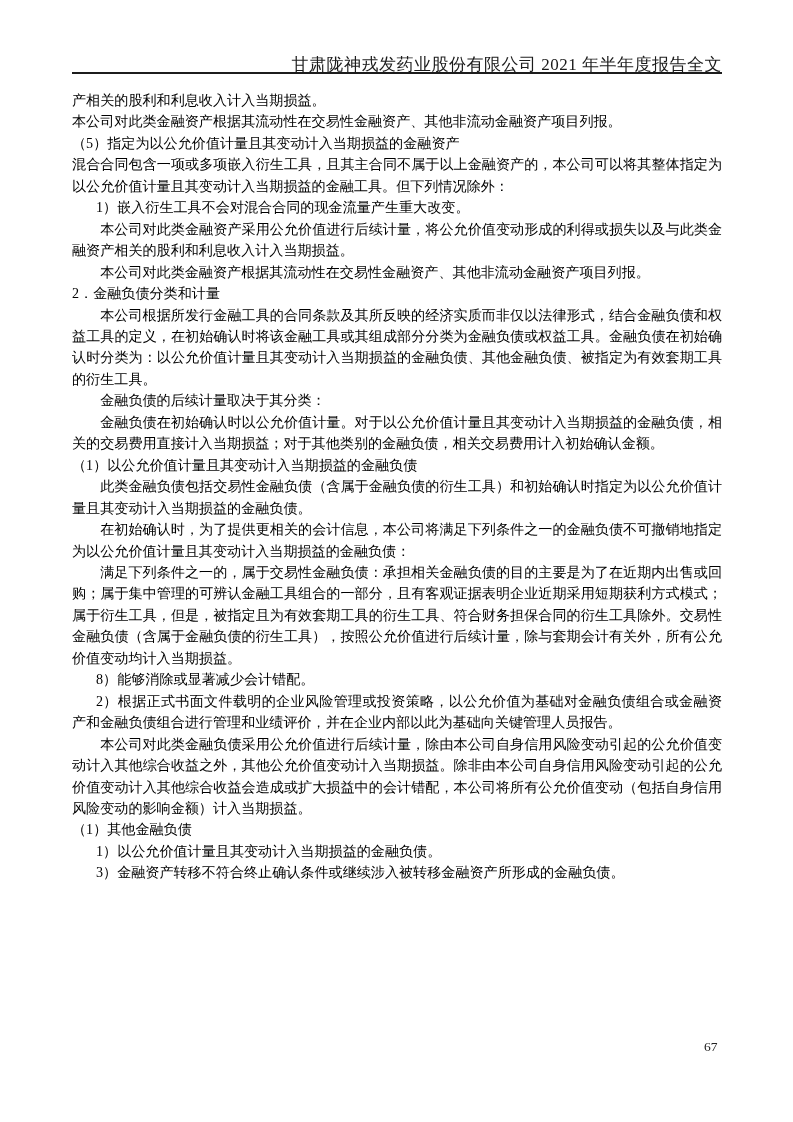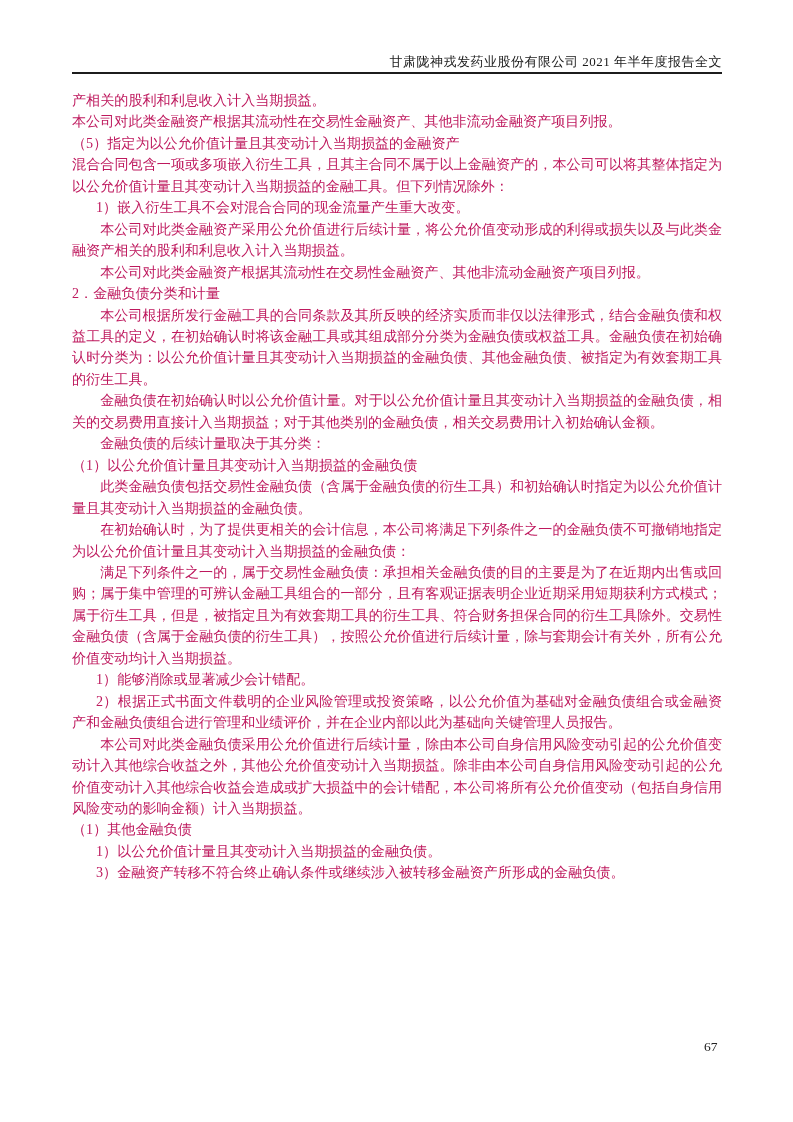--- a/index.html
+++ b/index.html
@@ -13,21 +13,21 @@
     height: 1122px;
     background: #ffffff;
     font-family: "Liberation Serif", "DejaVu Serif", serif;
     color: #141414;
     overflow: hidden;
   }
   .header-title {
     position: absolute;
     top: 53px;
     right: 71px;
-    font-size: 13px;
+    font-size: 17px;
     letter-spacing: 0.5px;
     white-space: nowrap;
     color: #1a1a1a;
     text-align: right;
   }
   .header-rule {
     position: absolute;
     top: 72px;
     left: 72px;
     width: 650px;
@@ -35,21 +35,21 @@
     background: #1c1c1c;
   }
   .doc-body {
     position: absolute;
     top: 90px;
     left: 72px;
     width: 650px;
     font-size: 14.1px;
     line-height: 21.45px;
     text-align: justify;
-    color: #be185d;
+    color: #000000;
   }
   .doc-body p {
     margin: 0;
     padding: 0;
   }
   .para-flush  { text-indent: 0; }
   .para-indent { text-indent: 2em; }
   .para-block  { margin-left: 2em; }
   .para-list   { text-indent: 24px; }
   .page-number {
@@ -72,27 +72,27 @@
   <main class="doc-body">
       <p class="para-flush">产相关的股利和利息收入计入当期损益。</p>
       <p class="para-flush">本公司对此类金融资产根据其流动性在交易性金融资产、其他非流动金融资产项目列报。</p>
       <p class="para-flush">（5）指定为以公允价值计量且其变动计入当期损益的金融资产</p>
       <p class="para-block">混合合同包含一项或多项嵌入衍生工具，且其主合同不属于以上金融资产的，本公司可以将其整体指定为以公允价值计量且其变动计入当期损益的金融工具。但下列情况除外：</p>
       <p class="para-list">1）嵌入衍生工具不会对混合合同的现金流量产生重大改变。</p>
       <p class="para-indent">本公司对此类金融资产采用公允价值进行后续计量，将公允价值变动形成的利得或损失以及与此类金融资产相关的股利和利息收入计入当期损益。</p>
       <p class="para-indent">本公司对此类金融资产根据其流动性在交易性金融资产、其他非流动金融资产项目列报。</p>
       <p class="para-flush">2．金融负债分类和计量</p>
       <p class="para-indent">本公司根据所发行金融工具的合同条款及其所反映的经济实质而非仅以法律形式，结合金融负债和权益工具的定义，在初始确认时将该金融工具或其组成部分分类为金融负债或权益工具。金融负债在初始确认时分类为：以公允价值计量且其变动计入当期损益的金融负债、其他金融负债、被指定为有效套期工具的衍生工具。</p>
+      <p class="para-indent">金融负债的后续计量取决于其分类：</p>
       <p class="para-indent">金融负债在初始确认时以公允价值计量。对于以公允价值计量且其变动计入当期损益的金融负债，相关的交易费用直接计入当期损益；对于其他类别的金融负债，相关交易费用计入初始确认金额。</p>
-      <p class="para-indent">金融负债的后续计量取决于其分类：</p>
       <p class="para-flush">（1）以公允价值计量且其变动计入当期损益的金融负债</p>
       <p class="para-indent">此类金融负债包括交易性金融负债（含属于金融负债的衍生工具）和初始确认时指定为以公允价值计量且其变动计入当期损益的金融负债。</p>
       <p class="para-indent">在初始确认时，为了提供更相关的会计信息，本公司将满足下列条件之一的金融负债不可撤销地指定为以公允价值计量且其变动计入当期损益的金融负债：</p>
       <p class="para-indent">满足下列条件之一的，属于交易性金融负债：承担相关金融负债的目的主要是为了在近期内出售或回购；属于集中管理的可辨认金融工具组合的一部分，且有客观证据表明企业近期采用短期获利方式模式；属于衍生工具，但是，被指定且为有效套期工具的衍生工具、符合财务担保合同的衍生工具除外。交易性金融负债（含属于金融负债的衍生工具），按照公允价值进行后续计量，除与套期会计有关外，所有公允价值变动均计入当期损益。</p>
-      <p class="para-list">1）能够消除或显著减少会计错配。</p>
+      <p class="para-list">8）能够消除或显著减少会计错配。</p>
       <p class="para-list">2）根据正式书面文件载明的企业风险管理或投资策略，以公允价值为基础对金融负债组合或金融资产和金融负债组合进行管理和业绩评价，并在企业内部以此为基础向关键管理人员报告。</p>
       <p class="para-indent">本公司对此类金融负债采用公允价值进行后续计量，除由本公司自身信用风险变动引起的公允价值变动计入其他综合收益之外，其他公允价值变动计入当期损益。除非由本公司自身信用风险变动引起的公允价值变动计入其他综合收益会造成或扩大损益中的会计错配，本公司将所有公允价值变动（包括自身信用风险变动的影响金额）计入当期损益。</p>
       <p class="para-flush">（1）其他金融负债</p>
       <p class="para-list">1）以公允价值计量且其变动计入当期损益的金融负债。</p>
       <p class="para-list">3）金融资产转移不符合终止确认条件或继续涉入被转移金融资产所形成的金融负债。</p>
     </main>
 
   <div class="page-number">67</div>
 
 </div>

